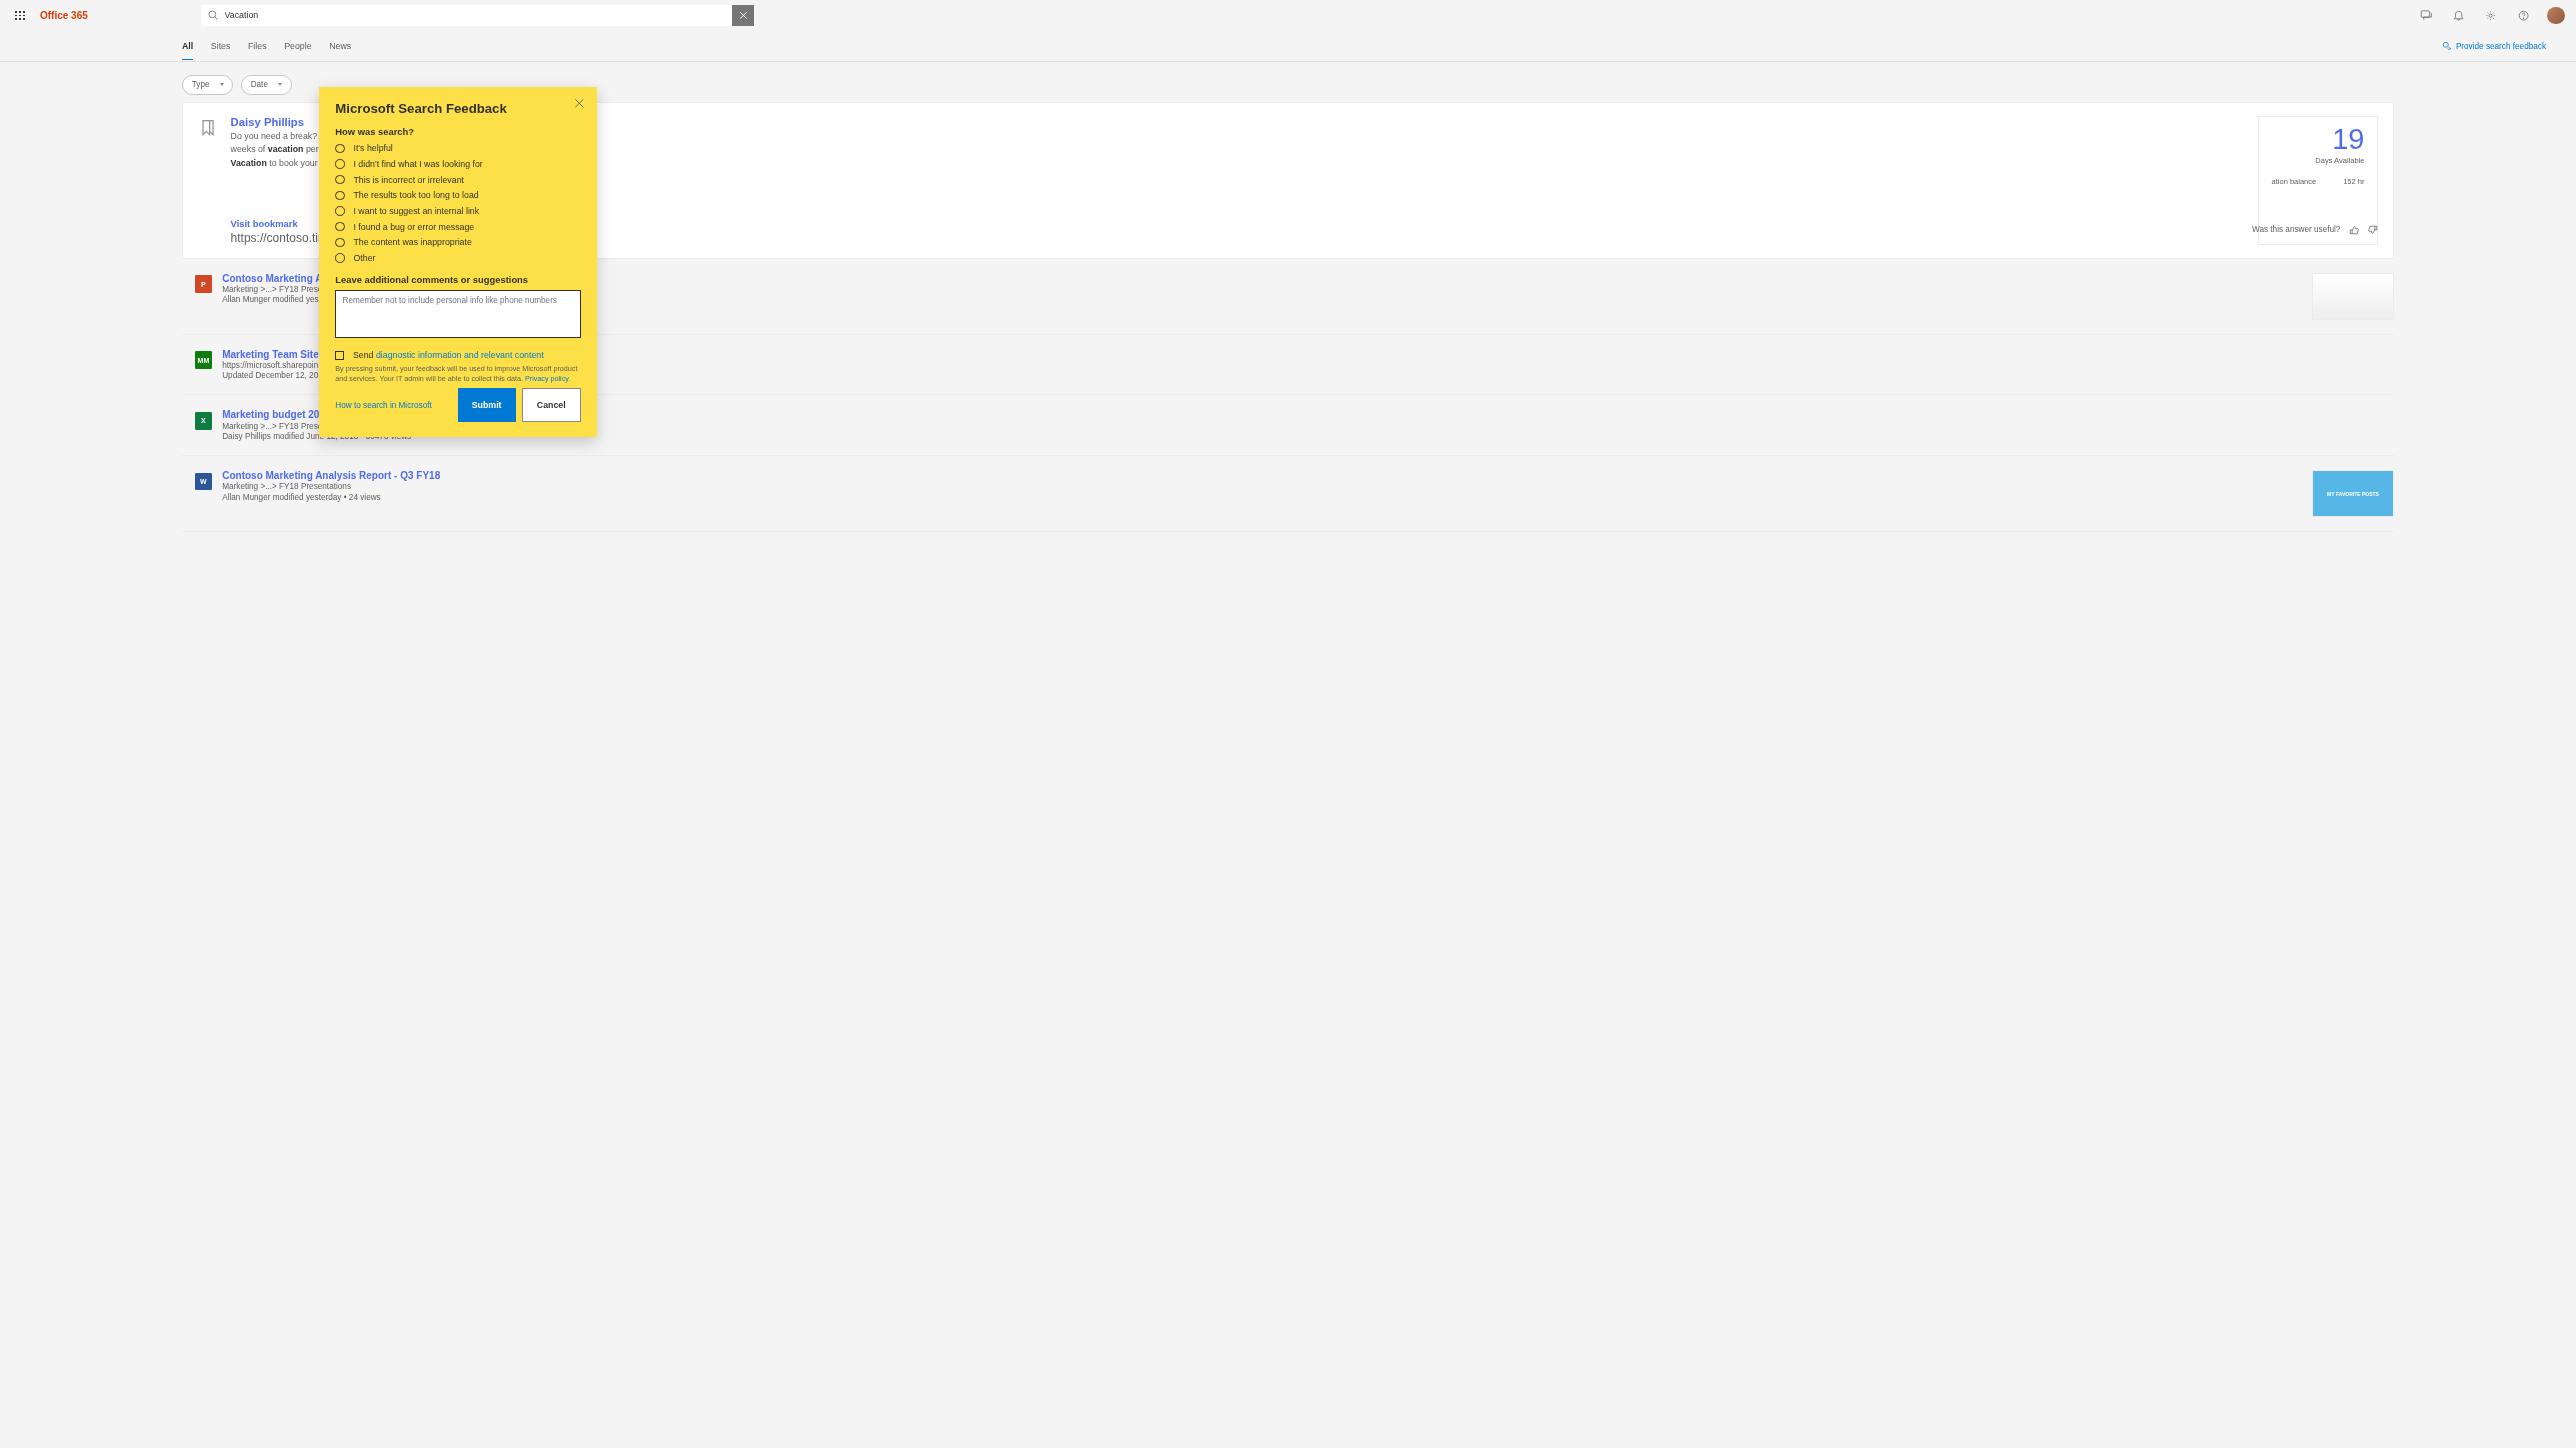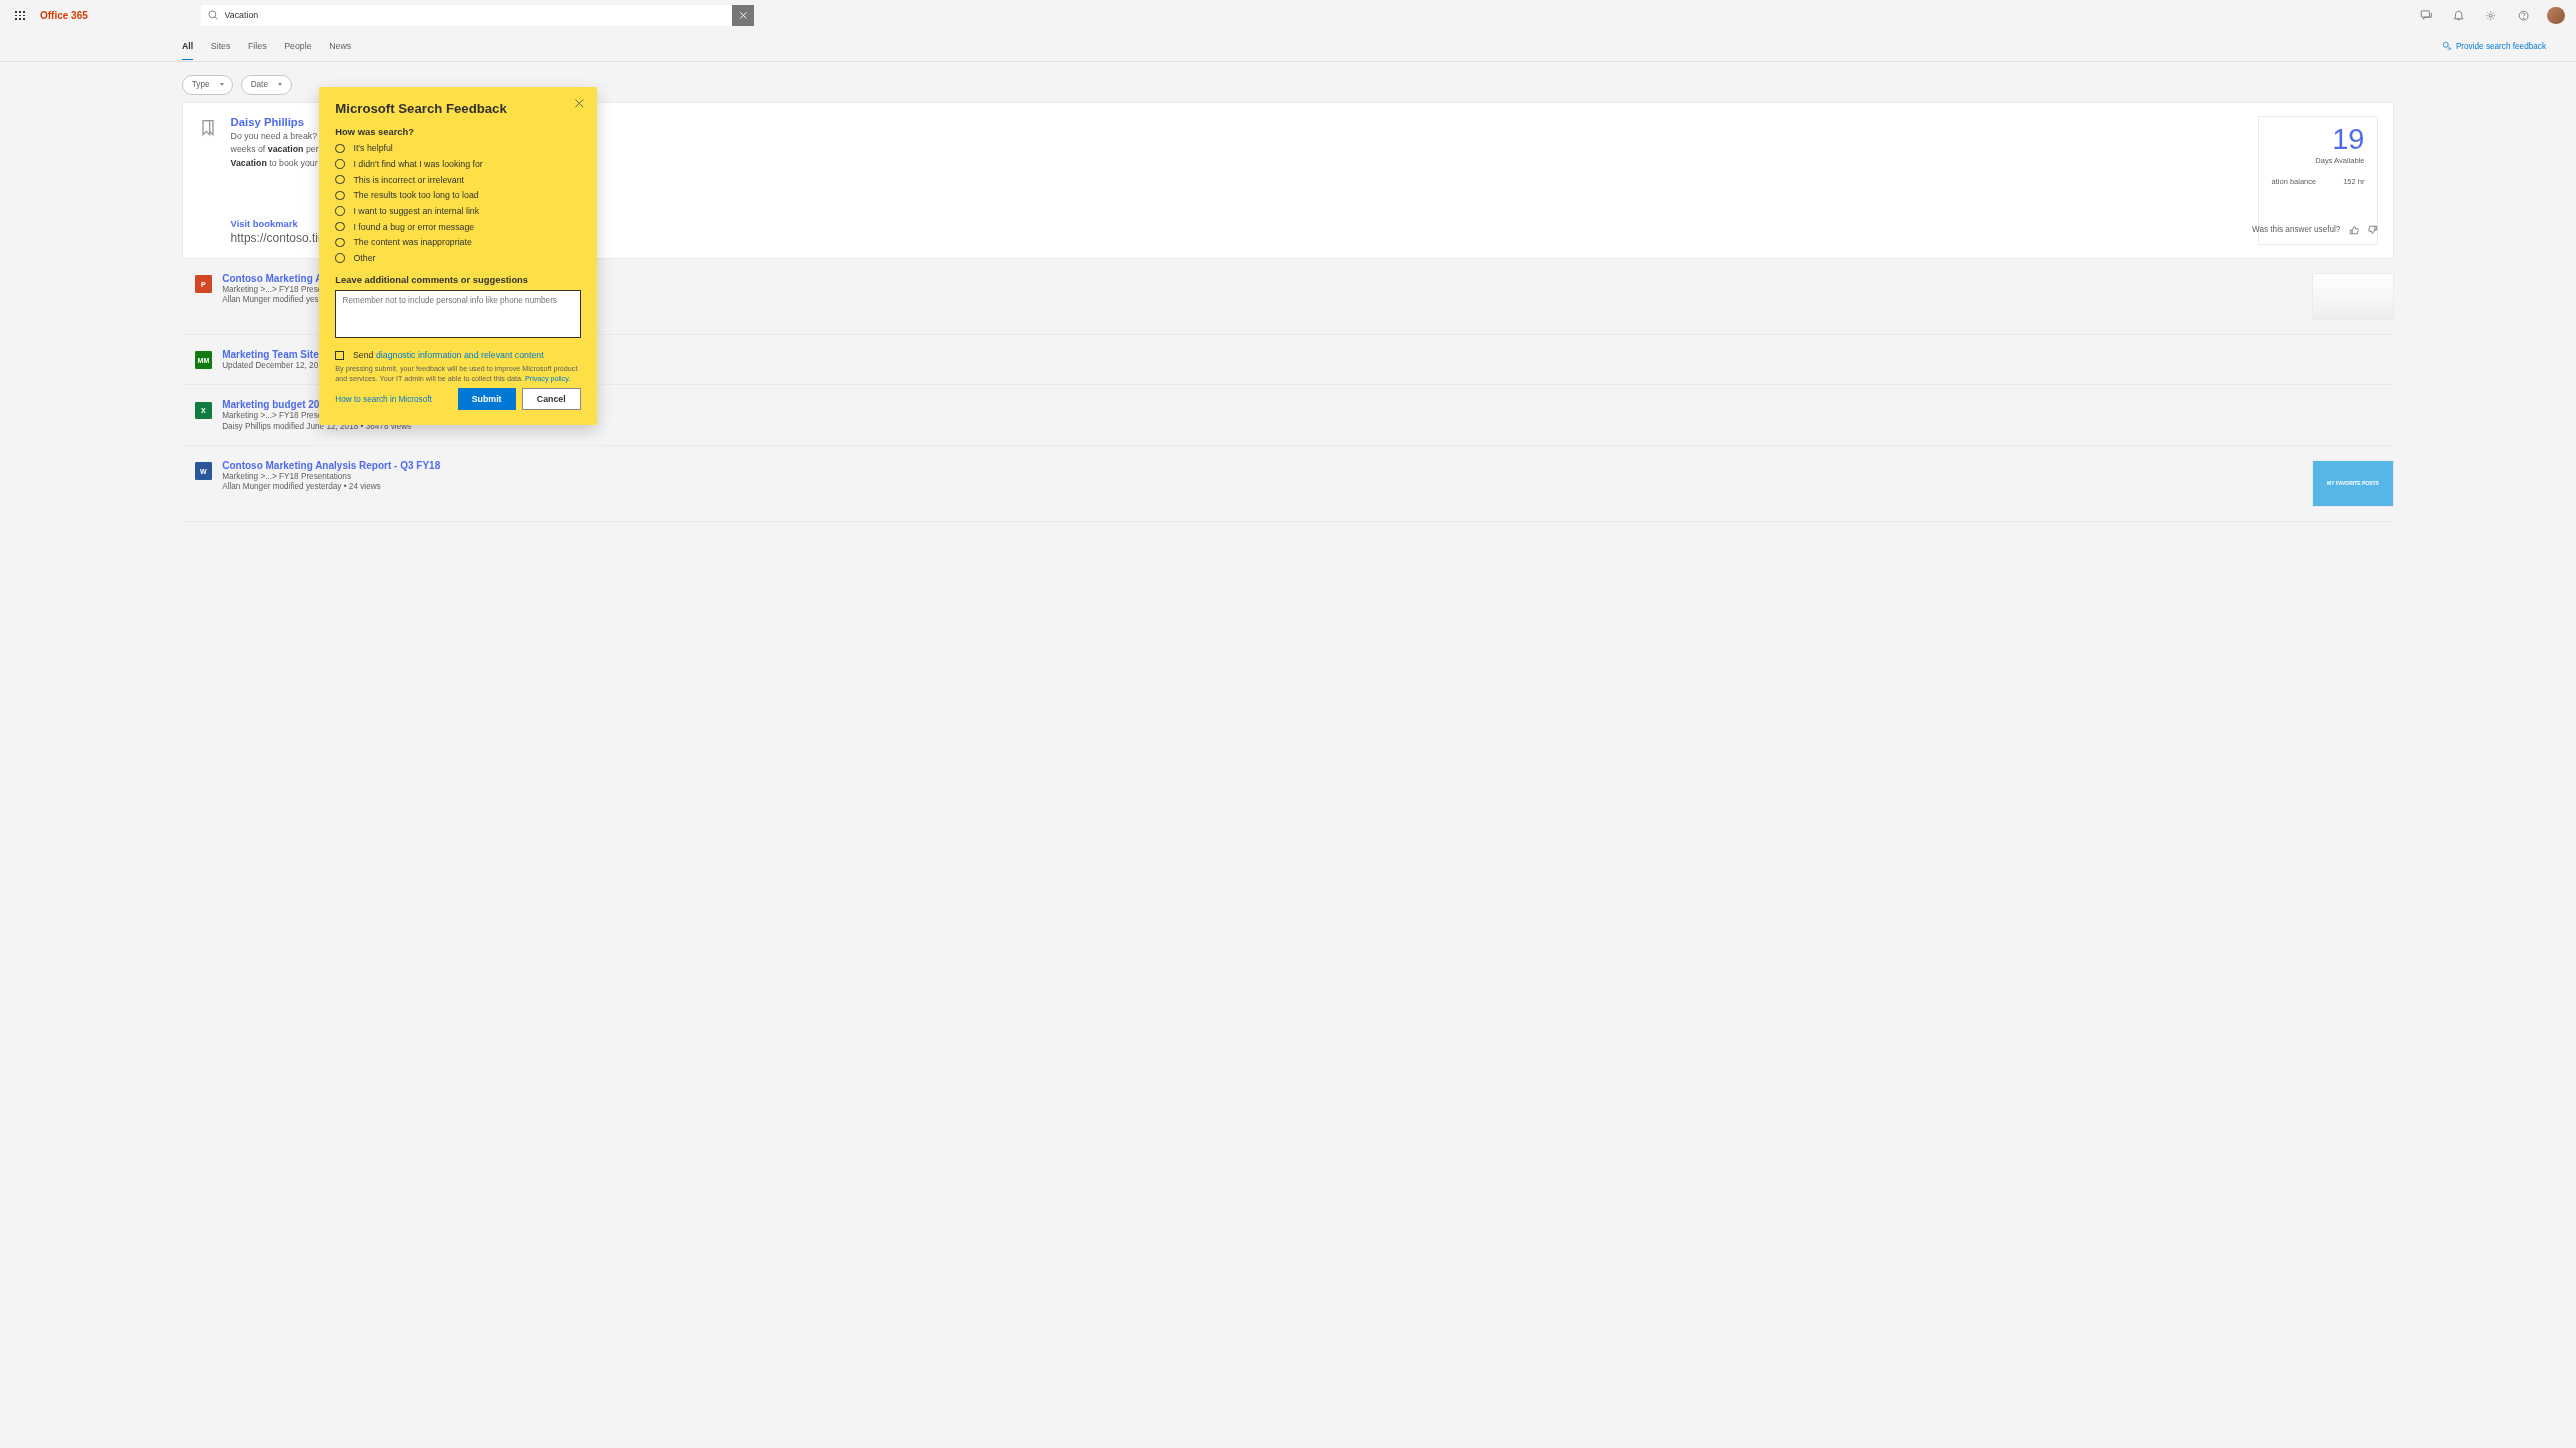--- a/index.html
+++ b/index.html
@@ -76,21 +76,21 @@
 .modal-sub2 { font-size: 9.4px; font-weight: 600; margin-top: 11.3px; }
 .modal-textarea { width: 100%; height: 48px; border: 0.6px solid #323130; margin-top: 5px; padding: 5px 6.3px; font-size: 8.2px; color: #605e5c; font-family: inherit; resize: none; }
 .check-row { display: flex; align-items: center; gap: 8.8px; margin-top: 10px; font-size: 8.8px; }
 .check-box { width: 8.8px; height: 8.8px; border: 0.9px solid #323130; flex-shrink: 0; }
 .diag-link { color: #0078d4; cursor: pointer; }
 .disclaimer { font-size: 7.2px; color: #605e5c; margin-top: 3.8px; line-height: 1.4; }
 .privacy-link { color: #0078d4; cursor: pointer; }
 .modal-footer { display: flex; align-items: center; margin-top: 4px; }
 .help-link { color: #0078d4; font-size: 8.2px; cursor: pointer; }
 .btn-group { margin-left: auto; display: flex; gap: 6.3px; }
-.btn { height: 22px; padding: 0 14px; font-size: 8.8px; font-weight: 600; cursor: pointer; border: none; }
+.btn { height: 34px; padding: 0 14px; font-size: 8.8px; font-weight: 600; cursor: pointer; border: none; }
 .btn-primary { background: #0078d4; color: #fff; }
 .btn-secondary { background: #fff; color: #323130; border: 0.6px solid #8a8886; }
 </style>
 </head>
 <body>
 
 <div class="header">
   <div class="waffle">
     <div class="waffle-grid">
         <span></span>
@@ -225,20 +225,21 @@
           <div class="result-meta">Allan Munger modified yes</div>
         </div>
         <div class="result-thumb">
           <div class="thumb-cal"></div>
         </div>
       </div>
       <div class="result">
         <div class="doc-icon site">MM</div>
         <div class="result-body">
           <div class="result-title">Marketing Team Site</div>
+          <div class="result-path">https://microsoft.sharepoin</div>
           <div class="result-meta">Updated December 12, 201</div>
         </div>
       </div>
       <div class="result">
         <div class="doc-icon xl">X</div>
         <div class="result-body">
           <div class="result-title">Marketing budget 2018</div>
           <div class="result-path">Marketing &gt;...&gt; FY18 Presentations</div>
           <div class="result-meta">Daisy Phillips modified June 12, 2018  •  36478 views</div>
         </div>

